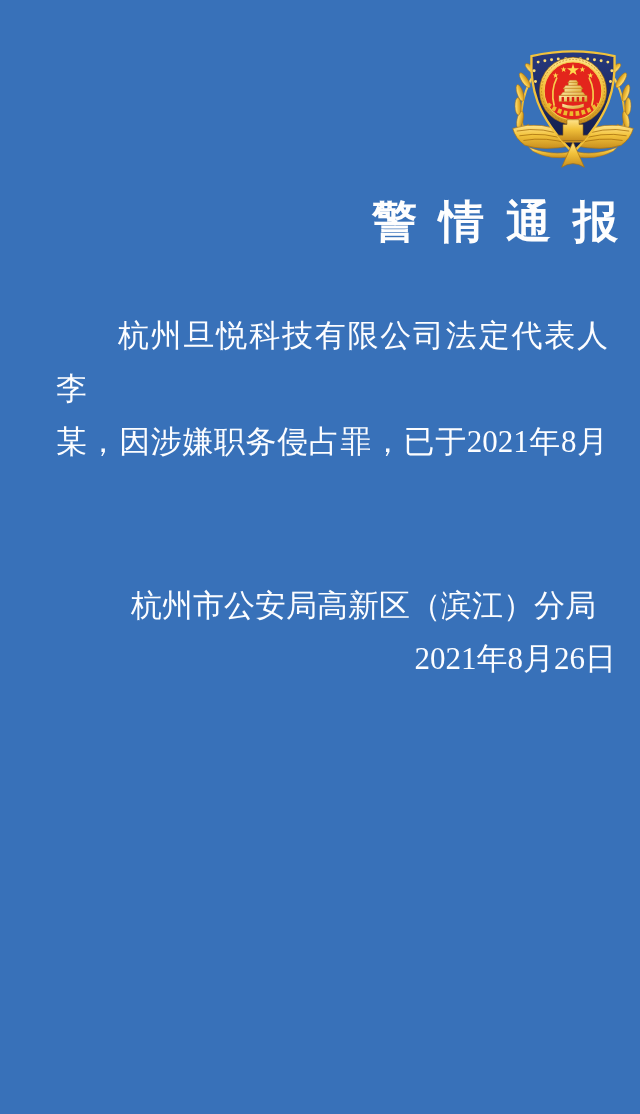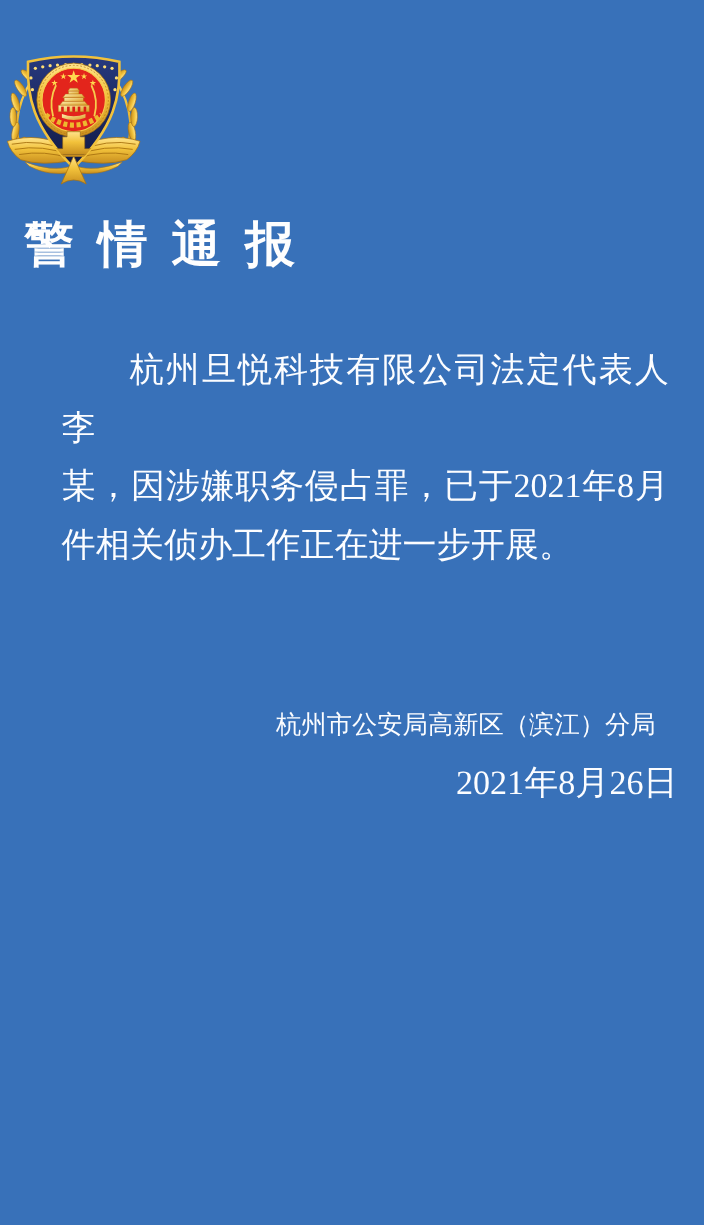--- a/index.html
+++ b/index.html
@@ -6,21 +6,21 @@
   body{
     width:640px;height:1114px;
     background:#3871B9;
     font-family:"Liberation Serif","DejaVu Serif",serif;
     color:#FFFFFF;
     overflow:hidden;
   }
   .page{
     width:640px;height:1114px;
     background:#3871B9;
-    display:flex;flex-direction:column;align-items:flex-start;
+    display:flex;flex-direction:column;align-items:flex-end;
     box-sizing:border-box;
   }
   .badge{
     margin-top:40px;
     width:134px;height:134px;
     flex:0 0 auto;
   }
   .title{
     margin:26px 0 0 0;
     font-size:45px;line-height:1;
@@ -36,21 +36,21 @@
     font-size:31px;line-height:53px;
     color:#FCFDFF;
   }
   .jline{ text-align:justify; text-align-last:justify; }
   .line-first{ text-indent:62px; }
   .line-last{ text-align:left; text-align-last:left; }
   .signature{
     align-self:stretch;
     margin-top:111px;
     padding-right:44px;
-    font-size:23px;line-height:53px;
+    font-size:31px;line-height:53px;
     text-align:right;
     color:#FCFDFF;
   }
   .date{
     align-self:stretch;
     padding-right:24px;
     font-size:31px;line-height:53px;
     text-align:right;
     color:#FCFDFF;
   }
@@ -165,19 +165,18 @@
     </g>
 
     <path d="M100,152 L83,190 Q100,179 117,190 Z" fill="url(#gold)" stroke="#A8710F" stroke-width="1"></path>
   </svg>
 
   <h1 class="title">警情通报</h1>
 
   <div class="body">
     <div class="jline line-first">杭州旦悦科技有限公司法定代表人李</div>
     <div class="jline">某，因涉嫌职务侵占罪，已于2021年8月</div>
-    <div class="line-last">件相关侦办工作正在进一步开展。</div>
   </div>
 
   <div class="signature">杭州市公安局高新区（滨江）分局</div>
   <div class="date">2021年8月26日</div>
 
 </div>
 
 </body></html>

